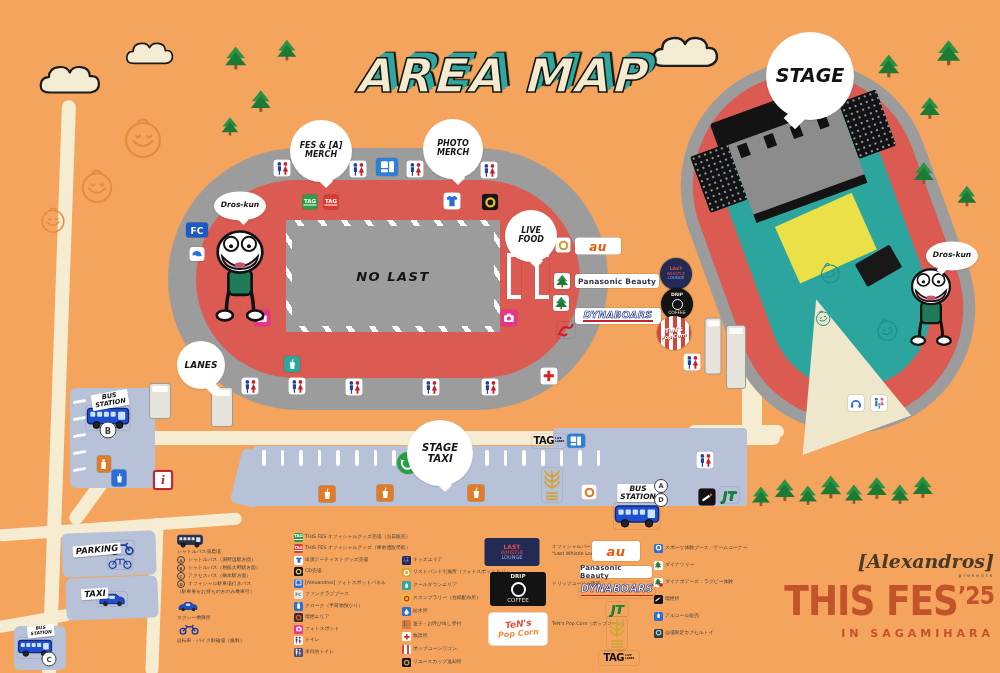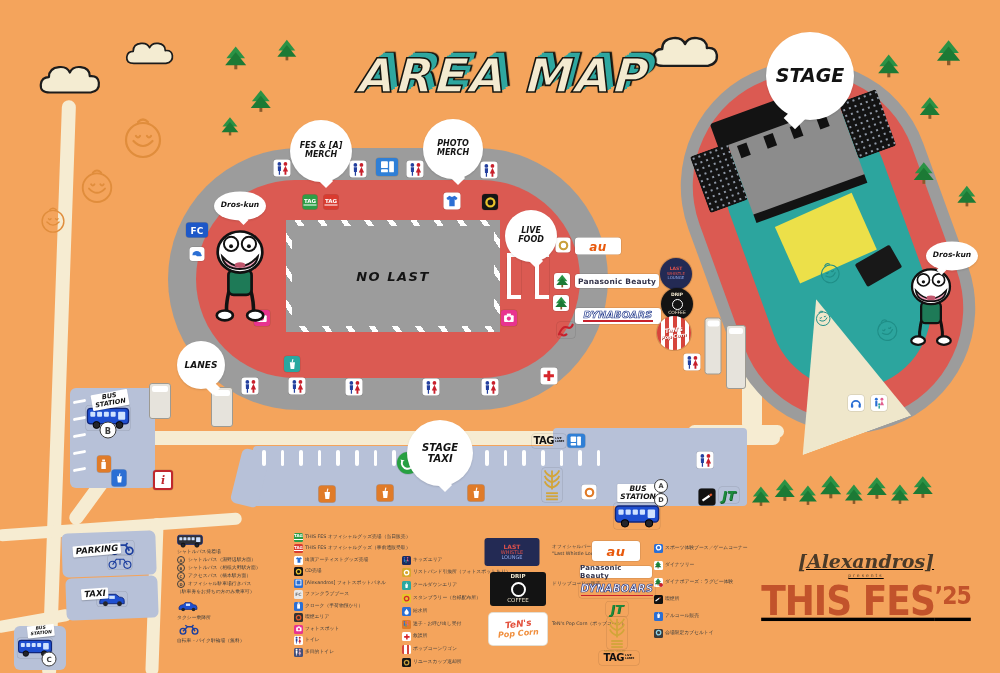--- a/index.html
+++ b/index.html
@@ -80,21 +80,21 @@
   .vcirc{border-radius:50%;display:flex;flex-direction:column;align-items:center;justify-content:center;line-height:1.05;box-shadow:0 0 0 1px rgba(0,0,0,.15);}
   .legrow{position:absolute;display:flex;align-items:center;gap:2px;white-space:nowrap;}
   .legtxt{font-size:4.8px;color:#3d3d3d;line-height:1;}
   .legic{display:flex;align-items:center;justify-content:center;border-radius:1.5px;flex:none;}
   .cb{display:inline-flex;align-items:center;justify-content:center;width:6px;height:6px;border:.8px solid #3d3d3d;border-radius:50%;font-size:3.8px;font-weight:bold;color:#3d3d3d;margin-right:1px;flex:none;}
   .vbadge{position:absolute;display:flex;flex-direction:column;align-items:center;justify-content:center;transform:translate(-50%,-50%);z-index:21;line-height:1.05;}
   .vdesc{position:absolute;z-index:21;}
   .vdesc span{display:block;font-size:4.8px;color:#3d3d3d;line-height:1.4;}
 
   
-  .brand{position:absolute;left:738px;top:552px;width:256px;text-align:center;z-index:25;text-decoration:underline;}
+  .brand{position:absolute;left:738px;top:552px;width:256px;text-align:right;z-index:25;}
   .brand-artist{font-family:"DejaVu Serif",serif;font-style:italic;font-weight:bold;font-size:19px;color:#4a3a28;line-height:1;}
   .brand-presents{font-size:4.5px;letter-spacing:2px;color:#4a3a28;margin-top:2px;}
   .brand-fes{font-weight:bold;font-size:36px;color:#c2532b;line-height:1;margin-top:6px;letter-spacing:-1px;transform:scaleY(1.12);white-space:nowrap;}
   .brand-fes sup{font-size:22px;vertical-align:10px;letter-spacing:-1px;}
   .brand-loc{font-weight:bold;font-size:11px;color:#c2532b;letter-spacing:4px;margin-top:7px;}
 
   .dec{position:absolute;transform:translate(-50%,-50%);z-index:7;}
 </style>
 </head>
 <body>
@@ -170,20 +170,21 @@
           </svg></div>
       </div>
   </div>
 
   <div class="areamap">AREA MAP</div>
 
   <div class="brand">
     <div class="brand-artist">[Alexandros]</div>
     <div class="brand-presents">presents</div>
     <div class="brand-fes"><span>THIS FES</span><sup>’25</sup></div>
+    <div class="brand-loc">IN SAGAMIHARA</div>
   </div>
 
   <div id="decor">
       <div class="dec" style="left: 78px; top: 78px; width: 84px; height: 45.36px; z-index: 8;"><svg viewBox="0 0 92 50" width="100%" height="100%">
           <path d="M15 41q-11 0-10-9 1-8 9-8 0-10 11-11 9-1 12 6 3-7 12-6 10 1 10 10 9-1 10 7 1 9-9 11z" fill="#f4ecd2" stroke="#1c1c1c" stroke-width="2.4" stroke-linejoin="round"></path>
         </svg></div>
       <div class="dec" style="left: 156px; top: 52px; width: 66px; height: 35.64px; z-index: 8;"><svg viewBox="0 0 92 50" width="100%" height="100%">
           <path d="M15 41q-11 0-10-9 1-8 9-8 0-10 11-11 9-1 12 6 3-7 12-6 10 1 10 10 9-1 10 7 1 9-9 11z" fill="#f4ecd2" stroke="#1c1c1c" stroke-width="2.4" stroke-linejoin="round"></path>
         </svg></div>
       <div class="dec" style="left: 694px; top: 50px; width: 92px; height: 49.68px; z-index: 8;"><svg viewBox="0 0 92 50" width="100%" height="100%">

